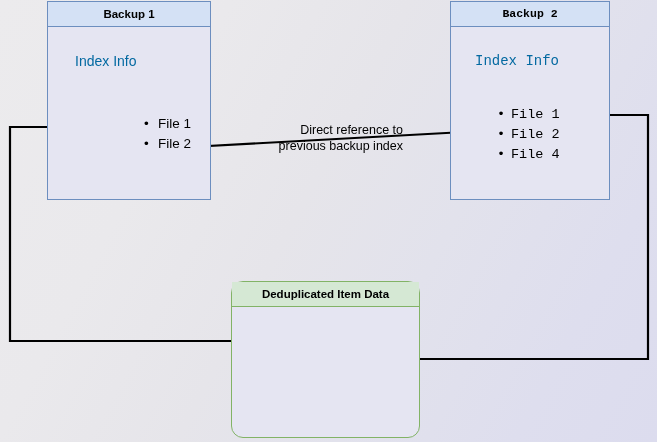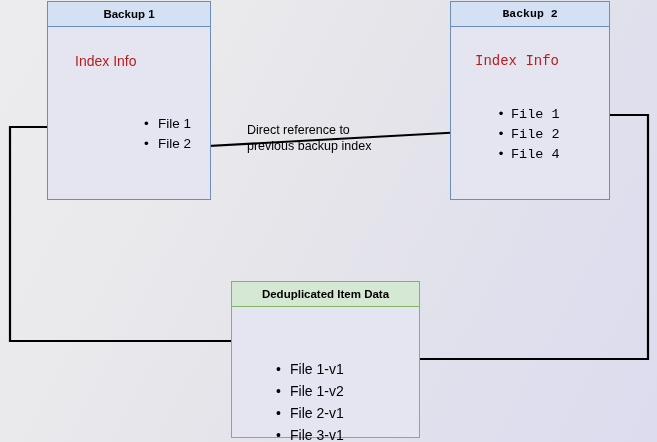--- a/index.html
+++ b/index.html
@@ -32,20 +32,21 @@
   
   .node {
     position: absolute;
     box-sizing: border-box;
     border: 1px solid #6c8ebf;
     background: #e5e5f2;
   }
   .node.green {
     border-color: #82b366;
     background: #e5e5f2;
+    border-radius: 12px;
   }
   .node-header {
     box-sizing: border-box;
     height: 25px;
     line-height: 24px;
     text-align: center;
     font-size: 11.5px;
     font-weight: bold;
     color: #000000;
     background: #d4e1f5;
@@ -58,21 +59,21 @@
     border-bottom-color: #82b366;
   }
   .node-body {
     position: relative;
     box-sizing: border-box;
     height: calc(100% - 25px);
   }
   .section-title {
     position: absolute;
     font-size: 14px;
-    color: #b91c1c;
+    color: #0369a1;
     white-space: nowrap;
   }
   .item-list {
     position: absolute;
     margin: 0;
     padding: 0;
     list-style: none;
   }
   .item-list li {
     position: relative;
@@ -91,21 +92,21 @@
     line-height: 20px;
     color: #000000;
   }
 
   
   .edge-label {
     position: absolute;
     font-size: 12.5px;
     line-height: 16px;
     color: #000000;
-    text-align: left;
+    text-align: right;
     white-space: pre-line;
   }
 
   
   #backup1 { left: 47px;  top: 1px;   width: 164px; height: 199px; }
   #backup2 { left: 450px; top: 1px;   width: 160px; height: 199px; font-family: Liberation Mono, monospace; }
   #dedup   { left: 231px; top: 281px; width: 189px; height: 157px; }
 
   #backup1 .section-title { left: 27px; top: 26px; }
   #backup2 .section-title { left: 24px; top: 26px; }
@@ -156,26 +157,18 @@
       <ul class="item-list">
         <li>File 1</li>
         <li>File 2</li>
         <li>File 4</li>
       </ul>
     </div>
   </div>
 
   <div id="dedup" class="node green">
     <div class="node-header">Deduplicated Item Data</div>
-    <div class="node-body">
-      <ul class="item-list">
-        <li>File 1-v1</li>
-        <li>File 1-v2</li>
-        <li>File 2-v1</li>
-        <li>File 3-v1</li>
-      </ul>
-    </div>
   </div>
 
   <div id="label-direct-ref" class="edge-label">Direct reference to
 previous backup index</div>
 
 </div>
 
 </body></html>

